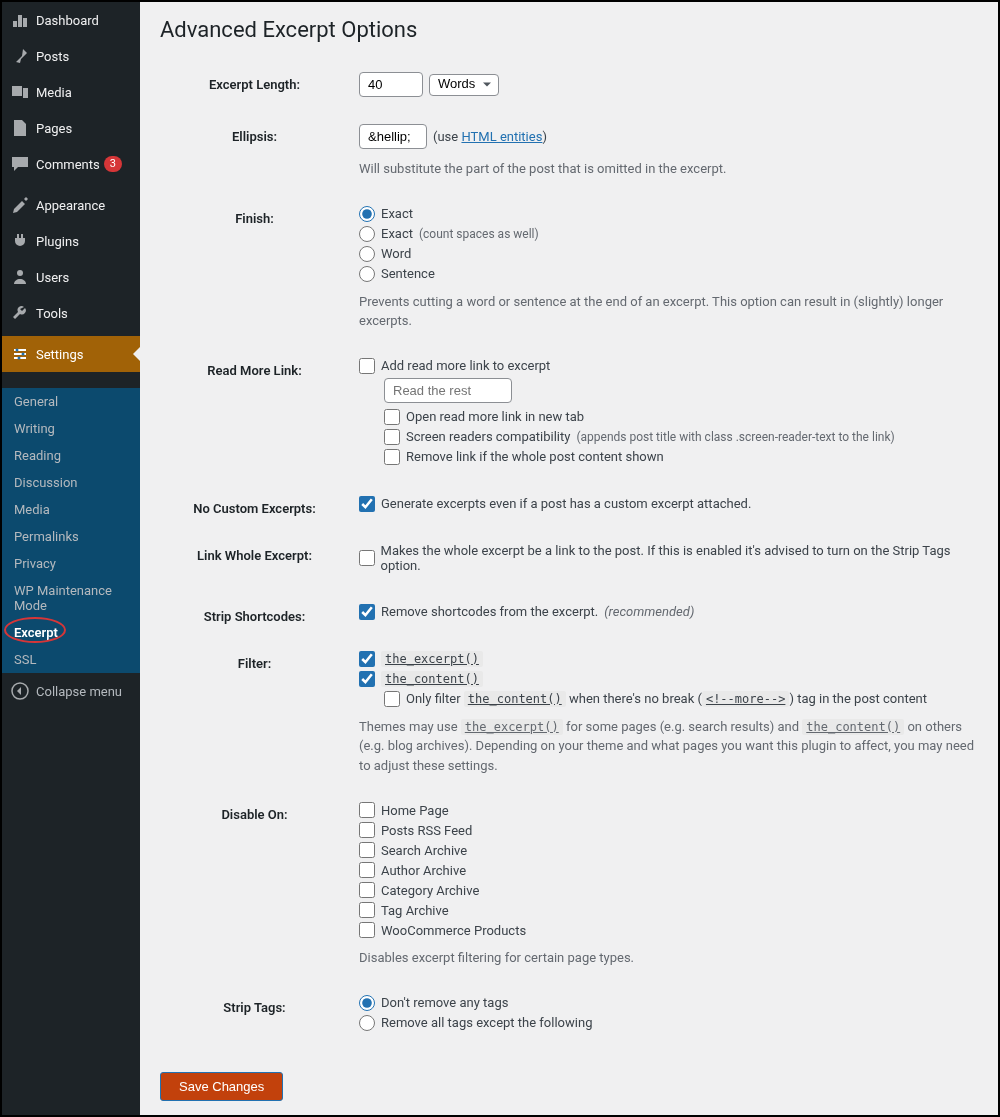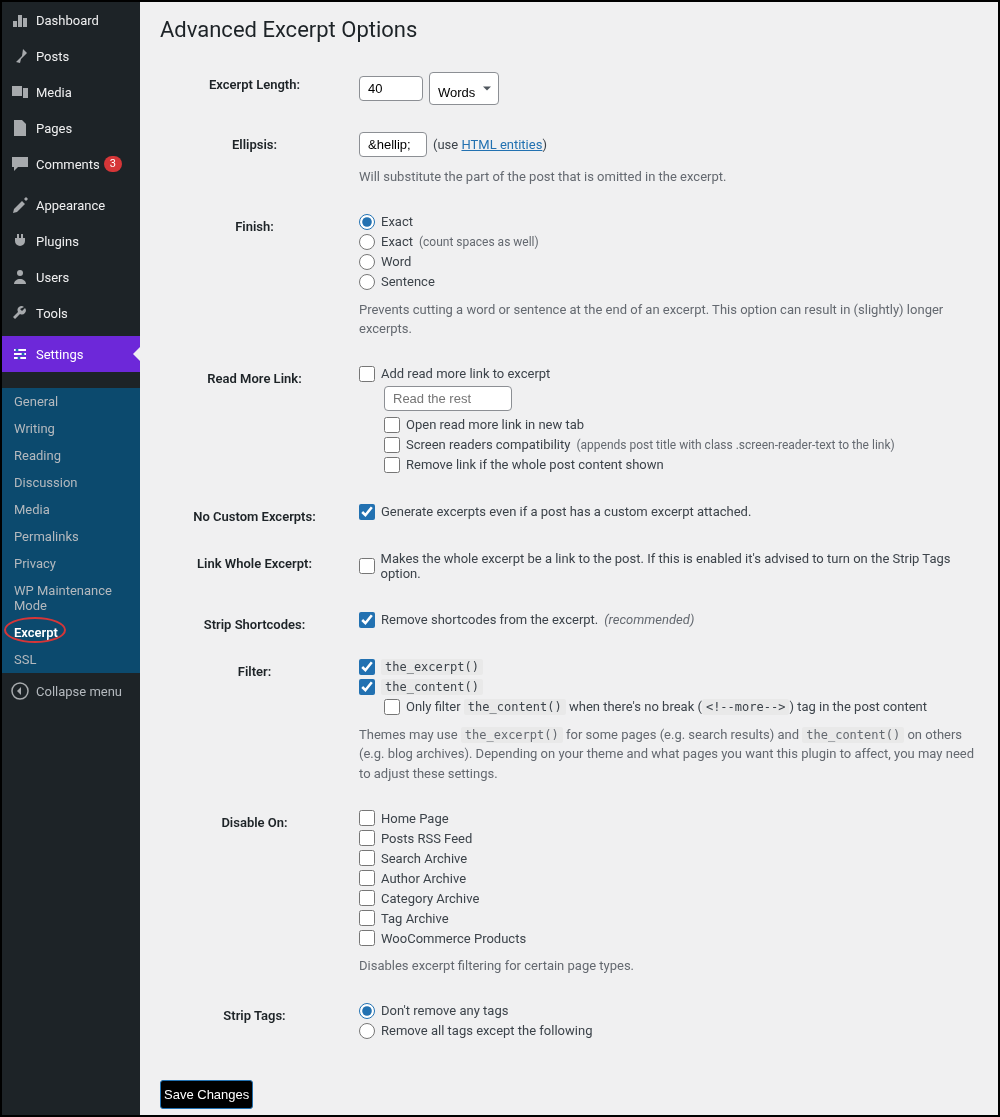--- a/index.html
+++ b/index.html
@@ -4,58 +4,58 @@
 <style>
 * { box-sizing: border-box; margin: 0; padding: 0; }
 body { font-family: -apple-system, BlinkMacSystemFont, "Segoe UI", Roboto, sans-serif; font-size: 13px; color: #3c434a; background: #f0f0f1; width: 1000px; height: 1117px; overflow: hidden; border: 2px solid #000; }
 .wrap { display: flex; height: 100%; }
 
 
 .sidebar { width: 138px; background: #1d2327; color: #f0f0f1; flex-shrink: 0; }
 .menu-item { display: flex; align-items: center; padding: 8px 8px; color: #f0f0f1; cursor: pointer; font-size: 13px; }
 .menu-item.sep-after { border-bottom: 5px solid #1d2327; }
 .menu-item .ico { width: 20px; height: 20px; margin-right: 6px; display: flex; align-items: center; justify-content: center; fill: #a7aaad; }
-.menu-item.active { background: #6d28d9; color: #fff; position: relative; }
+.menu-item.active { background: #a16207; color: #fff; position: relative; }
 .menu-item.active .ico { fill: #fff; }
 .menu-item.active::after { content: ""; position: absolute; right: -1px; top: 50%; transform: translateY(-50%); border: 8px solid transparent; border-right-color: #f0f0f1; }
 .menu-badge { background: #d63638; color: #fff; border-radius: 9px; font-size: 11px; padding: 0 6px; margin-left: 4px; line-height: 16px; }
 .submenu { background: #0c4a6e; margin-top: 16px; }
 .submenu-item { display: block; padding: 6px 12px; color: #b4b9be; font-size: 13px; cursor: pointer; position: relative; }
 .submenu-item.current { color: #fff; font-weight: 600; }
 .circled { position: relative; }
 .circled::before { content: ""; position: absolute; left: 2px; top: -2px; width: 58px; height: 22px; border: 2.5px solid #d63638; border-radius: 50%; }
 .collapse { display: flex; align-items: center; padding: 8px 8px; color: #b4b9be; cursor: pointer; font-size: 13px; }
 .collapse .ico { width: 20px; height: 20px; margin-right: 6px; }
 
 
 .main { flex: 1; padding: 10px 20px 20px 20px; overflow: auto; background: #f0f0f1; }
 h1 { font-size: 22px; font-weight: 400; color: #1d2327; margin: 5px 0 18px; }
 .form-table { width: 100%; }
 .form-table tr > th { width: 195px; text-align: center; vertical-align: top; padding: 15px 10px 15px 0; font-weight: 600; color: #1d2327; font-size: 13px; }
 .form-table tr > td { padding: 10px 0 15px 0; vertical-align: top; }
 .form-table .desc { color: #646970; font-size: 13px; margin-top: 10px; line-height: 1.5; }
 input[type=text] { border: 1px solid #8c8f94; border-radius: 4px; padding: 4px 8px; font-size: 13px; background: #fff; }
 input[type=text].small { width: 64px; }
-select { border: 1px solid #8c8f94; border-radius: 4px; padding: 12px 22px 4px 8px; font-size: 13px; background: #fff; appearance: none; position: relative; }
+select { border: 1px solid #8c8f94; border-radius: 4px; padding: 1px 22px 4px 8px; font-size: 13px; background: #fff; appearance: none; position: relative; }
 .select-wrap { position: relative; display: inline-block; }
 .select-wrap::after { content: ""; position: absolute; right: 8px; top: 50%; transform: translateY(-30%); border: 4px solid transparent; border-top-color: #50575e; pointer-events: none; }
 
 .row-inline { display: flex; align-items: center; gap: 6px; flex-wrap: wrap; }
 .radio-row, .check-row { display: flex; align-items: center; gap: 6px; margin-bottom: 4px; font-size: 13px; color: #3c434a; }
 .radio-row input, .check-row input { margin: 0; }
 .radio-row .sub, .check-row .sub { color: #646970; font-size: 12px; }
 .indent { margin-left: 25px; }
 input[type=radio] { width: 16px; height: 16px; accent-color: #2271b1; }
 input[type=checkbox] { width: 16px; height: 16px; accent-color: #2271b1; }
 a.link { color: #2271b1; text-decoration: underline; }
-code { background: #e9e9e9; padding: 1px 4px; border-radius: 2px; font-family: Consolas, monospace; font-size: 12px; }
+code { background: #e9e9e9; padding: 1px 4px; border-radius: 2px; font-family: Consolas, monospace; font-size: 12px; text-decoration: underline; }
 .placeholder-input { border: 1px solid #8c8f94; border-radius: 4px; padding: 4px 8px; font-size: 13px; background: #fff; color: #8c8f94; width: 128px; }
 .it { font-style: italic; color: #646970; }
 
-.button-primary { background: #000000; border: 1px solid #2271b1; color: #fff; padding: 6px 3px; border-radius: 3px; font-size: 13px; cursor: pointer; margin-top: 20px; }
+.button-primary { background: #c2410c; border: 1px solid #2271b1; color: #fff; padding: 6px 18px; border-radius: 3px; font-size: 13px; cursor: pointer; margin-top: 20px; }
 </style>
 </head>
 <body>
 
 <div class="wrap">
 <div class="sidebar">
   <div class="menu-item">
         <span class="ico">
           <svg viewBox="0 0 20 20">
             <path d="M3 11h4v6H3zM8 5h4v12H8zM13 8h4v9h-4z"></path>

